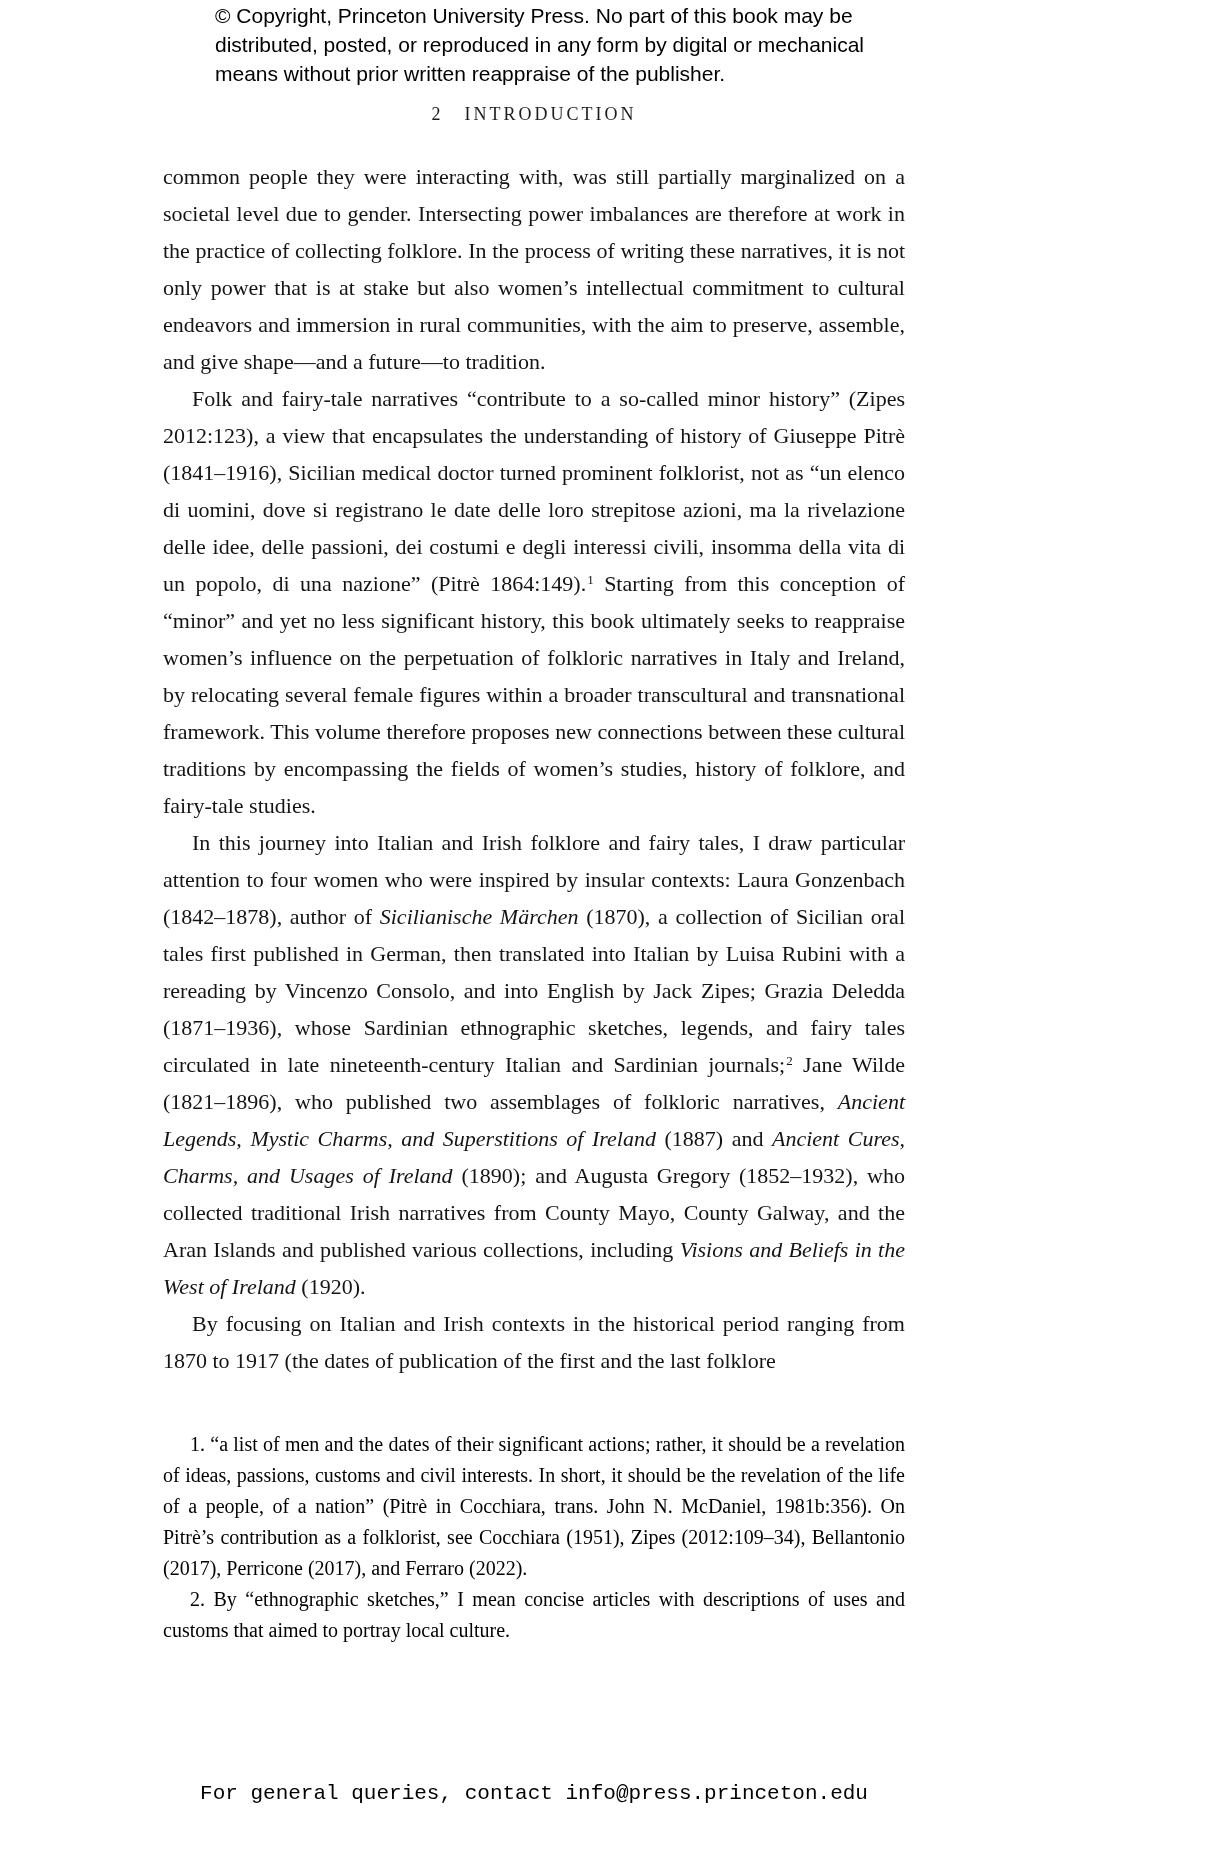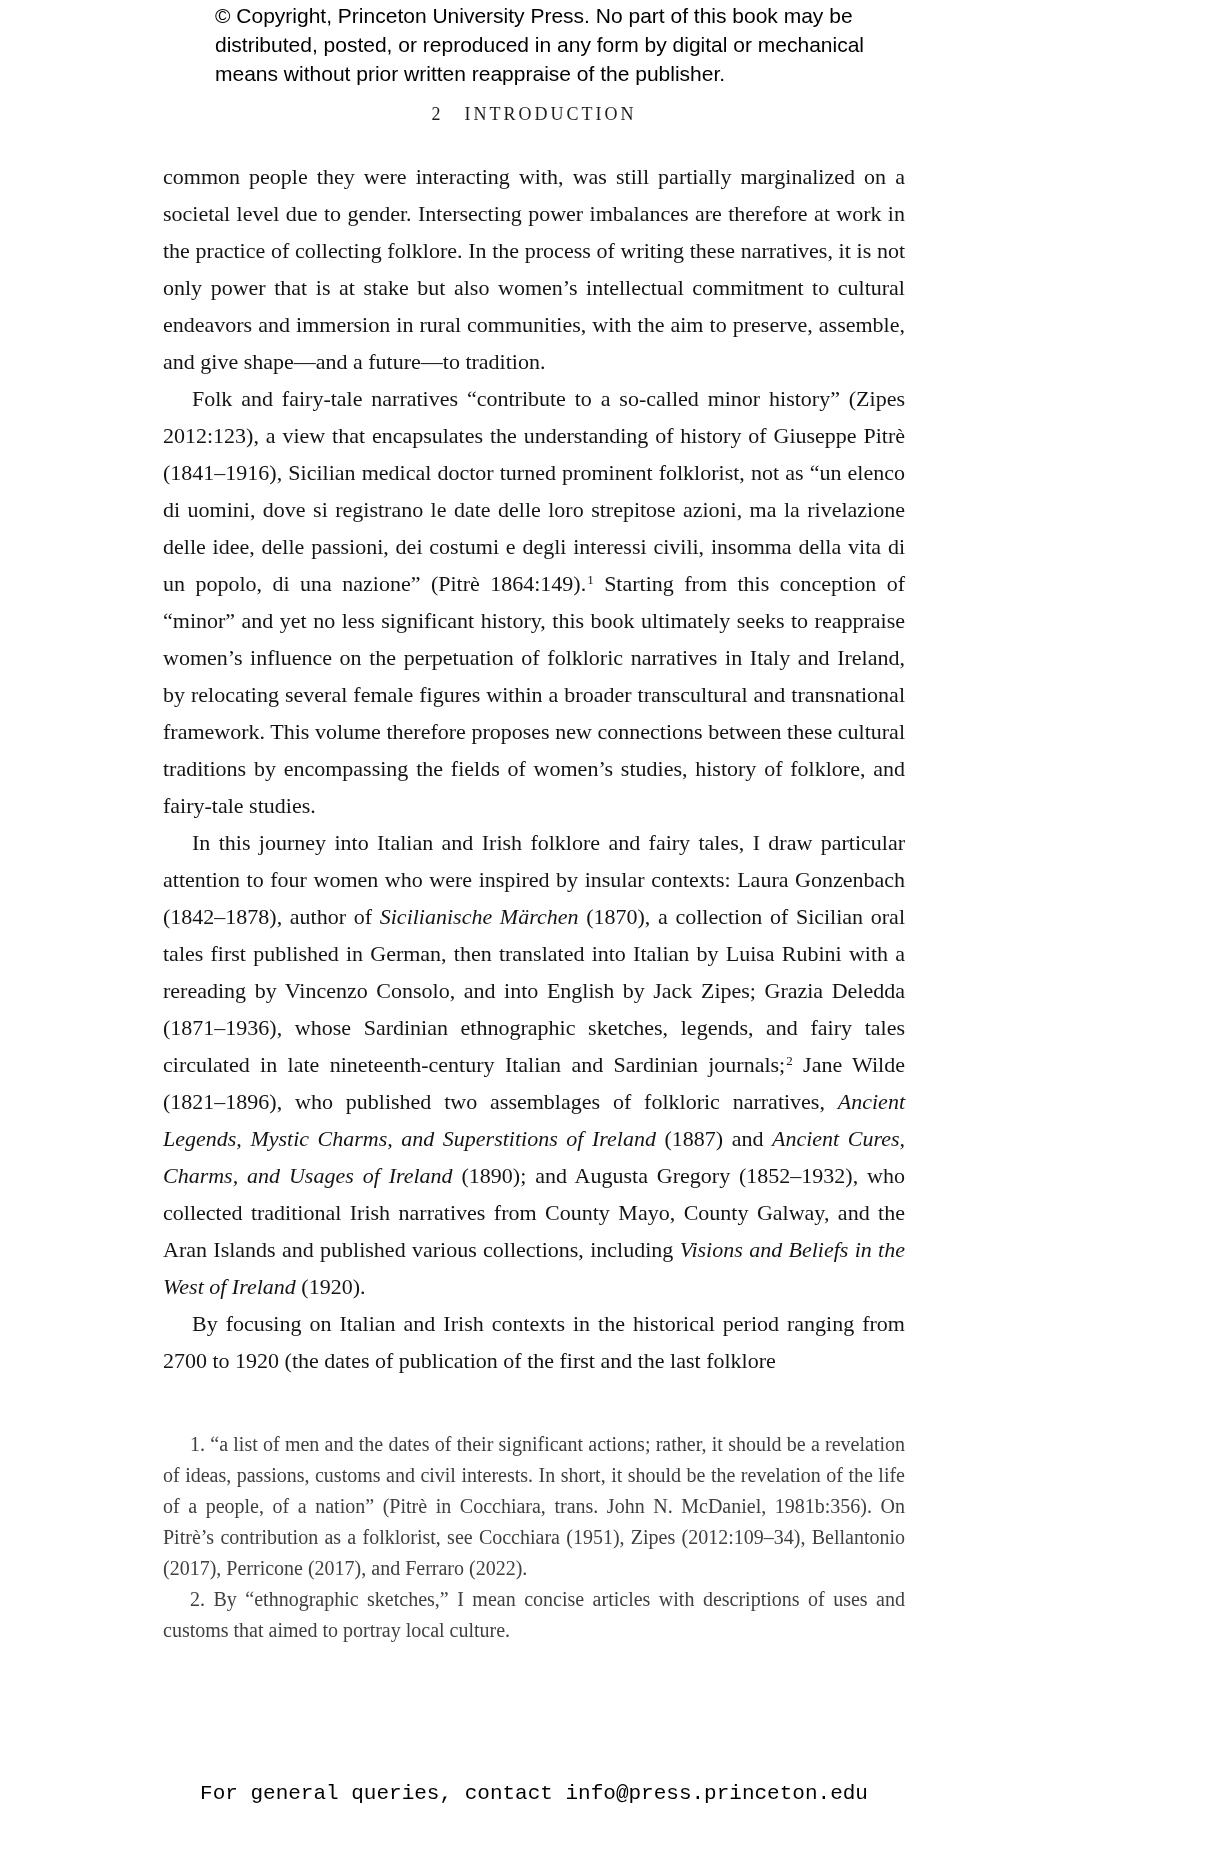--- a/index.html
+++ b/index.html
@@ -56,21 +56,21 @@
     vertical-align: 7px;
     margin-left: 1px;
   }
   .footnotes {
     margin-top: 50px;
     font-size: 20px;
     line-height: 31px;
     text-align: justify;
     hyphens: auto;
     -webkit-hyphens: auto;
-    color: #404040;
+    color: #000000;
   }
   .footnote { margin: 0; padding: 0; text-indent: 27px; }
   .page-footer {
     position: absolute;
     left: 163px;
     top: 1782px;
     width: 742px;
     text-align: center;
     font-family: Liberation Mono, monospace;
     font-size: 21px;
@@ -93,21 +93,21 @@
       <span class="pagenum">2</span><span>INTRODUCTION</span>
     </div>
 
     <div class="bodytext">
       <p class="para"><span>common people they were interacting with, was still partially marginalized on a societal level due to gender. Intersecting power imbalances are therefore at work in the practice of collecting folklore. In the process of writing these narratives, it is not only power that is at stake but also women’s intellectual commitment to cultural endeavors and immersion in rural communities, with the aim to preserve, assemble, and give shape—and a future—to tradition.</span></p>
 
       <p class="para indent"><span>Folk and fairy-tale narratives “contribute to a so-called minor history” (Zipes 2012:123), a view that encapsulates the understanding of history of Giuseppe Pitrè (1841–1916), Sicilian medical doctor turned prominent folklorist, not as “un elenco di uomini, dove si registrano le date delle loro strepitose azioni, ma la rivelazione delle idee, delle passioni, dei costumi e degli interessi civili, insomma della vita di un popolo, di una nazione” (Pitrè 1864:149).</span><sup class="fnref">1</sup><span> Starting from this conception of “minor” and yet no less significant history, this book ultimately seeks to reappraise women’s influence on the perpetuation of folkloric narratives in Italy and Ireland, by relocating several female figures within a broader transcultural and transnational framework. This volume therefore proposes new connections between these cultural traditions by encompassing the fields of women’s studies, history of folklore, and fairy-tale studies.</span></p>
 
       <p class="para indent"><span>In this journey into Italian and Irish folklore and fairy tales, I draw particular attention to four women who were inspired by insular contexts: Laura Gonzenbach (1842–1878), author of </span><span class="italic">Sicilianische Märchen</span><span> (1870), a collection of Sicilian oral tales first published in German, then translated into Italian by Luisa Rubini with a rereading by Vincenzo Consolo, and into English by Jack Zipes; Grazia Deledda (1871–1936), whose Sardinian ethnographic sketches, legends, and fairy tales circulated in late nineteenth-century Italian and Sardinian journals;</span><sup class="fnref">2</sup><span> Jane Wilde (1821–1896), who published two assemblages of folkloric narratives, </span><span class="italic">Ancient Legends, Mystic Charms, and Superstitions of Ireland</span><span> (1887) and </span><span class="italic">Ancient Cures, Charms, and Usages of Ireland</span><span> (1890); and Augusta Gregory (1852–1932), who collected traditional Irish narratives from County Mayo, County Galway, and the Aran Islands and published various collections, including </span><span class="italic">Visions and Beliefs in the West of Ireland</span><span> (1920).</span></p>
 
-      <p class="para indent"><span>By focusing on Italian and Irish contexts in the historical period ranging from 2700 to 1920 (the dates of publication of the first and the last folklore</span></p>
+      <p class="para indent"><span>By focusing on Italian and Irish contexts in the historical period ranging from 1870 to 1917 (the dates of publication of the first and the last folklore</span></p>
     </div>
 
     <div class="footnotes">
       <p class="footnote">1. “a list of men and the dates of their significant actions; rather, it should be a revelation of ideas, passions, customs and civil interests. In short, it should be the revelation of the life of a people, of a nation” (Pitrè in Cocchiara, trans. John N. McDaniel, 1981b:356). On Pitrè’s contribution as a folklorist, see Cocchiara (1951), Zipes (2012:109–34), Bellantonio (2017), Perricone (2017), and Ferraro (2022).</p>
       <p class="footnote">2. By “ethnographic sketches,” I mean concise articles with descriptions of uses and customs that aimed to portray local culture.</p>
     </div>
 
   </div>
 
   <div class="page-footer">For general queries, contact info@press.princeton.edu</div>

